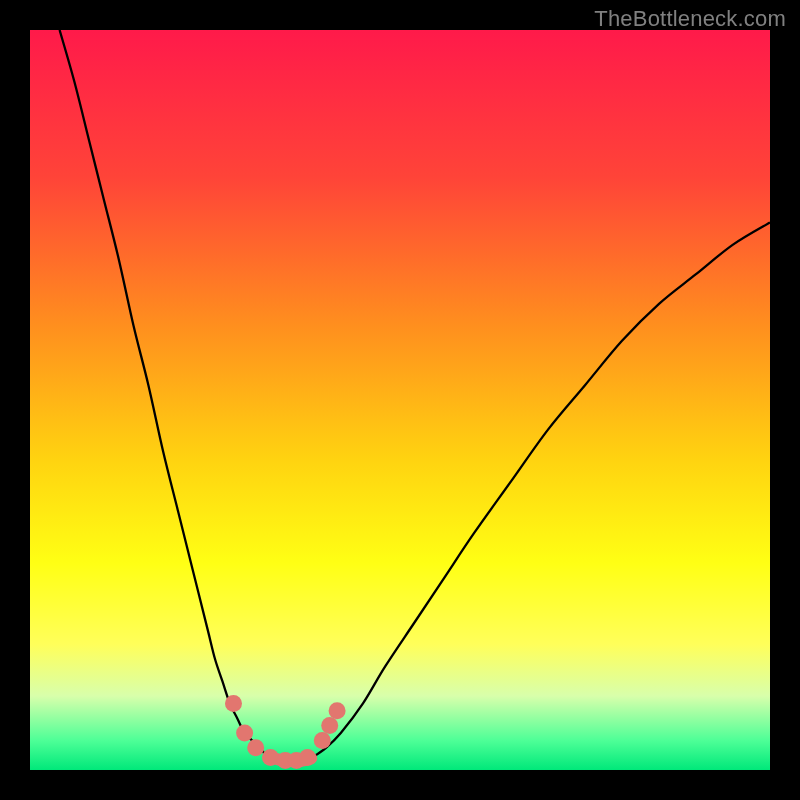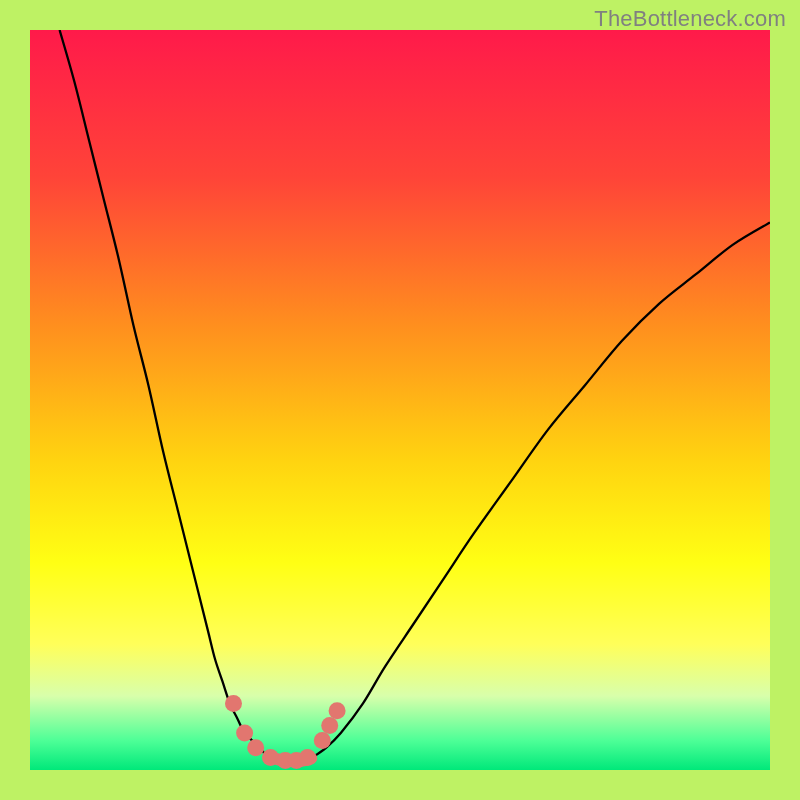--- a/index.html
+++ b/index.html
@@ -4,21 +4,21 @@
 <style>
   body {
     margin: 0;
     padding: 0;
     background: #ffffff;
     font-family: Arial, Helvetica, sans-serif;
   }
   .outer {
     width: 800px;
     height: 800px;
-    background: #bef264;
+    background: #000000;
     position: relative;
   }
   .attribution {
     position: absolute;
     top: 6px;
     right: 14px;
     color: #808080;
     font-size: 22px;
     font-weight: 500;
     font-family: Arial, Helvetica, sans-serif;

